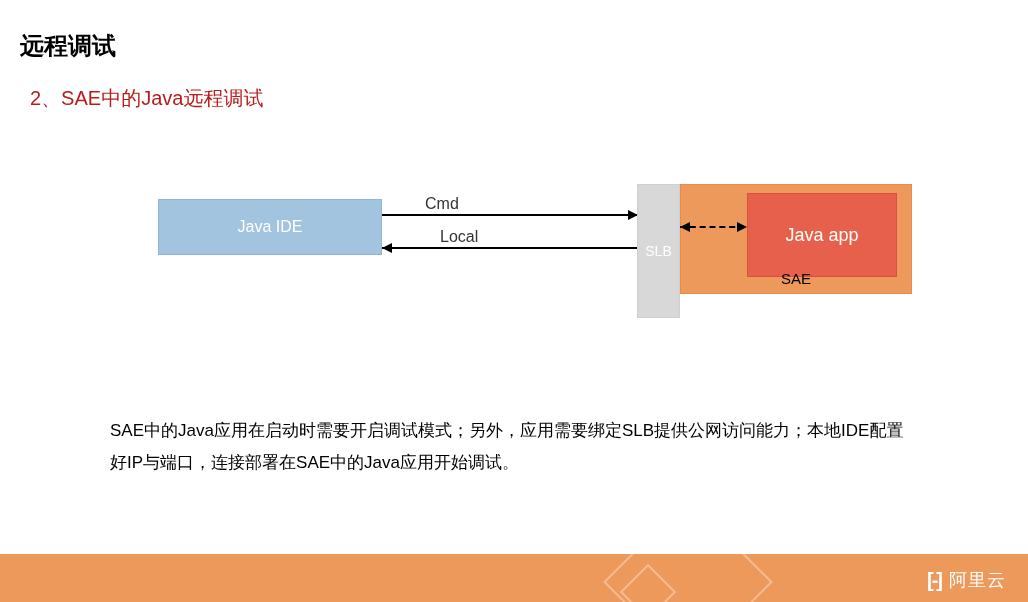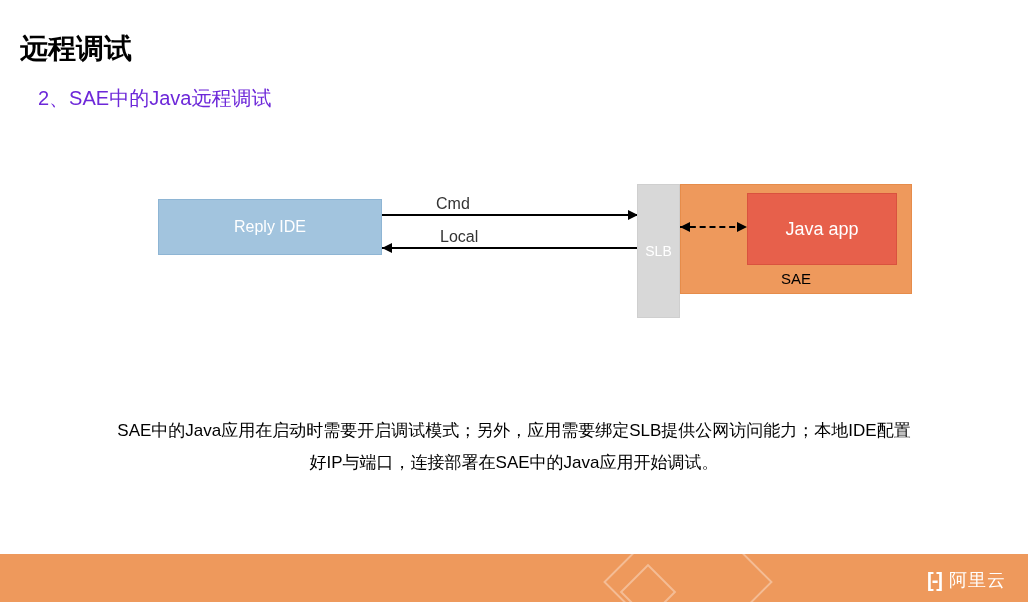--- a/index.html
+++ b/index.html
@@ -9,31 +9,30 @@
       font-family: "Microsoft YaHei", "PingFang SC", sans-serif;
       background: #fff;
       position: relative;
       overflow: hidden;
     }
 
     .page-title {
       position: absolute;
       left: 20px;
       top: 30px;
-      font-size: 28px;
+      font-size: 24px;
       font-weight: bold;
       color: #000;
     }
     .sub-title {
       position: absolute;
       left: 30px;
       top: 85px;
       font-size: 20px;
-      color: #6d28d9;
-      margin-left: 8px;
+      color: #b91c1c;
     }
 
     .diagram { position: absolute; left: 0; top: 0; }
 
     
     .ide-box {
       position: absolute;
       left: 158px; top: 199px;
       width: 224px; height: 56px;
       background: #a2c4de;
@@ -64,30 +63,30 @@
     }
     .sae-label {
       position: absolute;
       left: 50%; transform: translateX(-50%);
       bottom: 6px;
       color: #000000; font-size: 15px;
     }
     .java-box {
       position: absolute;
       left: 66px; top: 8px;
-      width: 150px; height: 72px;
+      width: 150px; height: 84px;
       background: #e7604b;
       border: 1px solid #d9523f;
       color: #fff; font-size: 18px;
       display: flex; align-items: center; justify-content: center;
     }
 
     
     .label { position: absolute; color: #333; font-size: 16px; }
-    .cmd { left: 436px; top: 195px; }
+    .cmd { left: 425px; top: 195px; }
     .reply { left: 440px; top: 228px; }
 
     
     .arrow-line { position: absolute; height: 2px; background: #000; }
     .arrow-r, .arrow-l {
       position: absolute; width: 0; height: 0;
       border-top: 5px solid transparent;
       border-bottom: 5px solid transparent;
     }
     .arrow-r { border-left: 10px solid #000; }
@@ -106,21 +105,20 @@
     }
     .dash-r { left: 737px; top: 222px; }
     .dash-l { left: 680px; top: 222px; }
 
     .body-text {
       position: absolute;
       left: 110px; top: 415px;
       width: 808px;
       font-size: 17px; line-height: 1.9;
       color: #000;
-      text-align: center;
     }
 
     
     .footer {
       position: absolute;
       left: 0; bottom: 0;
       width: 100%; height: 48px;
       background: #ee995c;
     }
     .footer-deco-1 {
@@ -148,21 +146,21 @@
   </style>
 </head>
 <body>
 
 <h1 class="page-title">远程调试</h1>
 <div class="sub-title">2、SAE中的Java远程调试</div>
 
 <div class="diagram">
 
   <div class="ide-box">
-    <span>Reply IDE</span>
+    <span>Java IDE</span>
   </div>
 
   <div class="label cmd">Cmd</div>
   <div class="arrow-line cmd-line"></div>
   <div class="arrow-r cmd-r"></div>
 
   <div class="label reply">Local</div>
   <div class="arrow-line reply-line"></div>
   <div class="arrow-l reply-l"></div>
 

